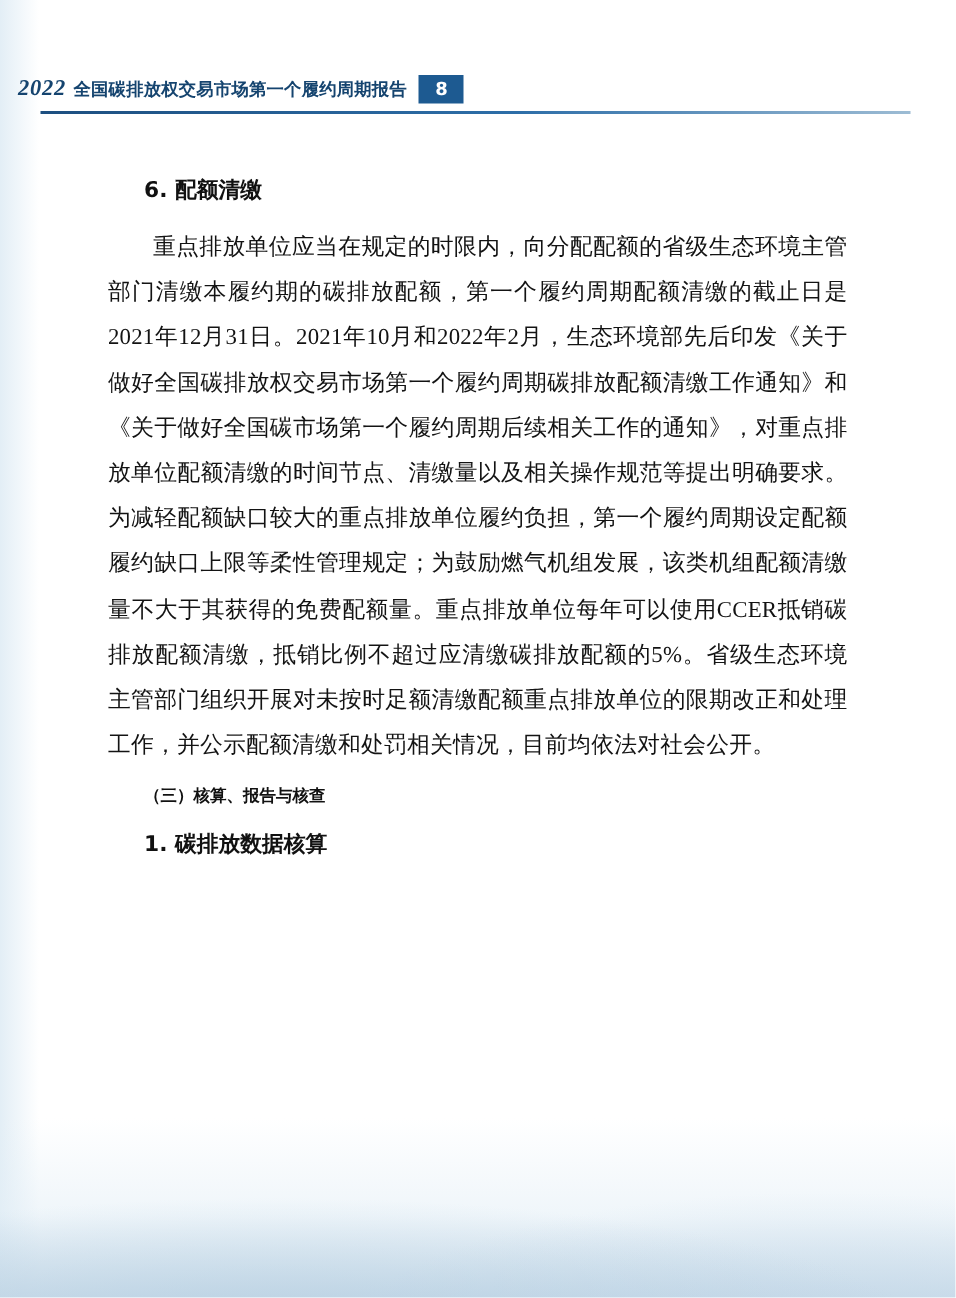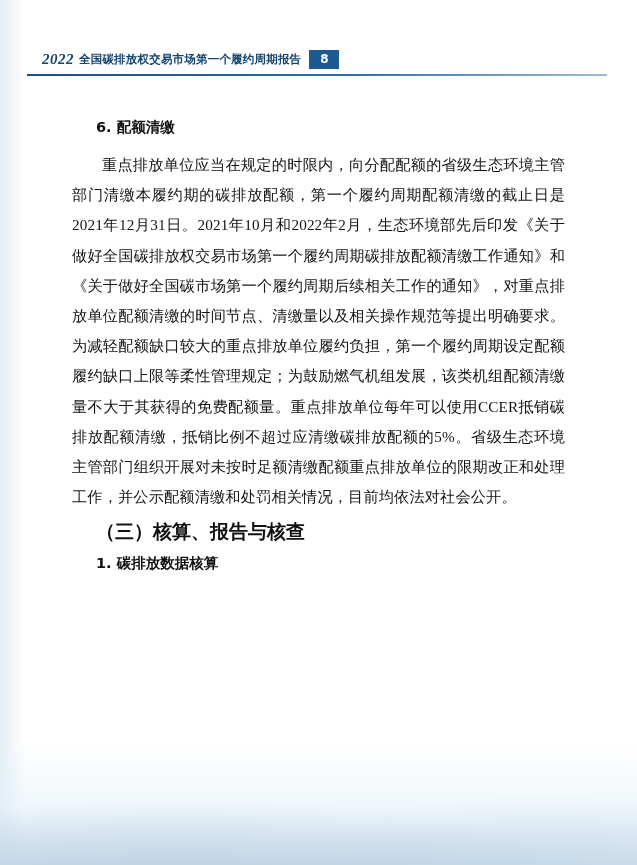--- a/index.html
+++ b/index.html
@@ -54,21 +54,21 @@
     left: 0;
     top: 0;
     bottom: 0;
     width: 26px;
     background: linear-gradient(to right, rgba(222,235,244,0.85), rgba(255,255,255,0));
   }
 
   
   .header {
     position: absolute;
-    left: 42px;
+    left: 12px;
     top: 44px;
     right: 30px;
     height: 30px;
     display: flex;
     align-items: center;
   }
   .header-rule {
     position: absolute;
     left: 27px;
     right: 30px;
@@ -132,21 +132,21 @@
     line-height: 30.2px;
     text-align: justify;
     text-justify: inter-ideograph;
     text-indent: 30px;
     color: #131313;
     letter-spacing: 0.15px;
   }
   .h-level1 {
     font-family: "DejaVu Sans", sans-serif;
     font-weight: bold;
-    font-size: 19px;
+    font-size: 11px;
     color: #111111;
     margin: 3px 0 2px 0;
     text-indent: 28px;
     line-height: 30px;
   }
 </style>
 </head>
 <body>
 
 <div class="page">

